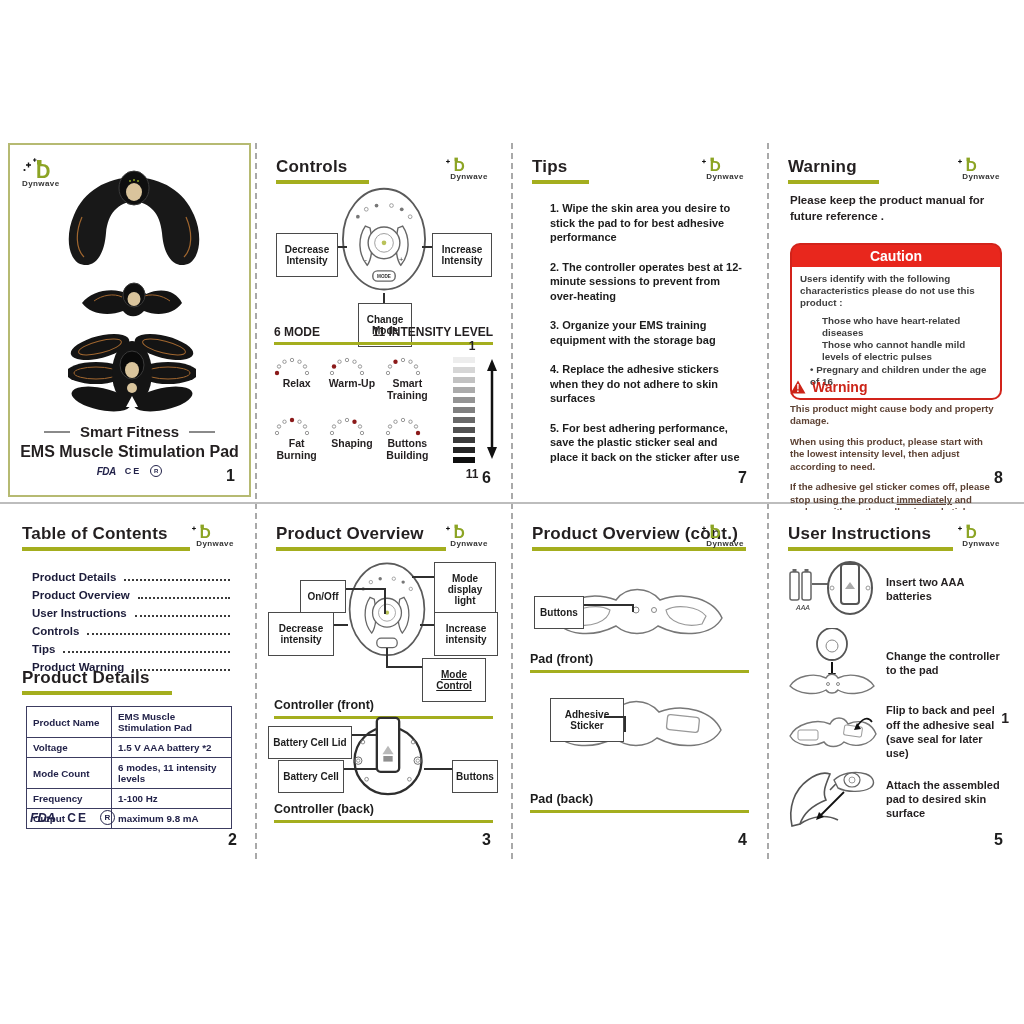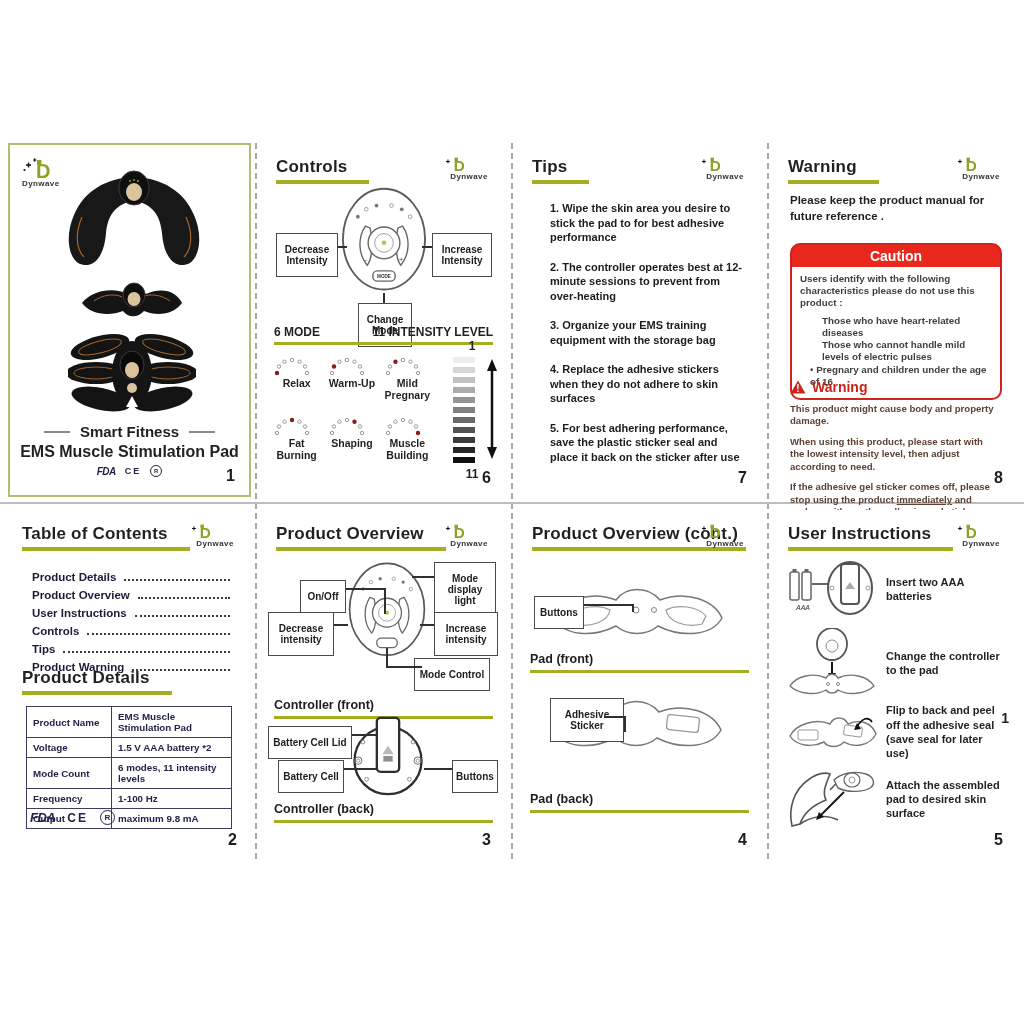--- a/index.html
+++ b/index.html
@@ -236,21 +236,21 @@
     <div class="mode">
         <svg class="mode-dots" width="40" height="24" viewBox="0 0 40 24">
           <circle cx="5" cy="20" r="1.7" fill="none" stroke="#999"></circle>
           <circle cx="7.00961894323342" cy="13.5" r="1.7" fill="none" stroke="#999"></circle>
           <circle cx="12.499999999999996" cy="8.7416697508023" r="2.2" fill="#8b1a1a"></circle>
           <circle cx="20" cy="7" r="1.7" fill="none" stroke="#999"></circle>
           <circle cx="27.5" cy="8.741669750802297" r="1.7" fill="none" stroke="#999"></circle>
           <circle cx="32.99038105676658" cy="13.500000000000002" r="1.7" fill="none" stroke="#999"></circle>
           <circle cx="35" cy="20" r="1.7" fill="none" stroke="#999"></circle>
         </svg>
-        <div class="mlabel">Mild Pregnary</div>
+        <div class="mlabel">Smart Training</div>
       </div>
     <div class="mode">
         <svg class="mode-dots" width="40" height="24" viewBox="0 0 40 24">
           <circle cx="5" cy="20" r="1.7" fill="none" stroke="#999"></circle>
           <circle cx="7.00961894323342" cy="13.5" r="1.7" fill="none" stroke="#999"></circle>
           <circle cx="12.499999999999996" cy="8.7416697508023" r="1.7" fill="none" stroke="#999"></circle>
           <circle cx="20" cy="7" r="2.2" fill="#8b1a1a"></circle>
           <circle cx="27.5" cy="8.741669750802297" r="1.7" fill="none" stroke="#999"></circle>
           <circle cx="32.99038105676658" cy="13.500000000000002" r="1.7" fill="none" stroke="#999"></circle>
           <circle cx="35" cy="20" r="1.7" fill="none" stroke="#999"></circle>
@@ -272,21 +272,21 @@
     <div class="mode">
         <svg class="mode-dots" width="40" height="24" viewBox="0 0 40 24">
           <circle cx="5" cy="20" r="1.7" fill="none" stroke="#999"></circle>
           <circle cx="7.00961894323342" cy="13.5" r="1.7" fill="none" stroke="#999"></circle>
           <circle cx="12.499999999999996" cy="8.7416697508023" r="1.7" fill="none" stroke="#999"></circle>
           <circle cx="20" cy="7" r="1.7" fill="none" stroke="#999"></circle>
           <circle cx="27.5" cy="8.741669750802297" r="1.7" fill="none" stroke="#999"></circle>
           <circle cx="32.99038105676658" cy="13.500000000000002" r="1.7" fill="none" stroke="#999"></circle>
           <circle cx="35" cy="20" r="2.2" fill="#8b1a1a"></circle>
         </svg>
-        <div class="mlabel">Muscle Building</div>
+        <div class="mlabel">Buttons Building</div>
       </div>
   </div>
 
   <div class="intensity">
     <div class="num">1</div>
     <div class="ibar">
         <div style="height: 6px; margin-bottom: 2px; background: rgb(237, 237, 237);"></div>
         <div style="height: 6px; margin-bottom: 2px; background: rgb(214, 214, 214);"></div>
         <div style="height: 6px; margin-bottom: 2px; background: rgb(194, 194, 194);"></div>
         <div style="height: 6px; margin-bottom: 2px; background: rgb(171, 171, 171);"></div>
@@ -473,21 +473,21 @@
 
   <div class="lbl" style="left:172px;top:52px;width:62px;">Mode display light</div>
   <div class="cline" style="left:150px;top:66px;width:22px;height:2px;"></div>
 
   <div class="lbl" style="left:6px;top:102px;width:66px;">Decrease intensity</div>
   <div class="cline" style="left:72px;top:114px;width:14px;height:2px;"></div>
 
   <div class="lbl" style="left:172px;top:102px;width:64px;">Increase intensity</div>
   <div class="cline" style="left:158px;top:114px;width:14px;height:2px;"></div>
 
-  <div class="lbl" style="left:152px;top:148px;width:76px;">Mode Control</div>
+  <div class="lbl" style="left:160px;top:148px;width:64px;text-decoration:underline;">Mode Control</div>
   <div class="cline" style="left:124px;top:138px;width:2px;height:20px;"></div>
   <div class="cline" style="left:124px;top:156px;width:36px;height:2px;"></div>
 
   <div class="caption" style="top:188px;">Controller (front)</div>
 
   <svg class="abs" style="left:82px;top:206px;" width="88" height="80" viewBox="0 0 90 86">
     <ellipse cx="45" cy="48" rx="36" ry="36" fill="#fff" stroke="#2e2e2e" stroke-width="2.5"></ellipse>
     <rect x="33" y="2" width="24" height="58" rx="4" fill="#fff" stroke="#2e2e2e" stroke-width="2.5"></rect>
     <path d="M45,32 l6,9 h-12 Z" fill="#b9b9b9"></path>
     <rect x="40" y="43" width="10" height="6" fill="#8f8f8f"></rect>

